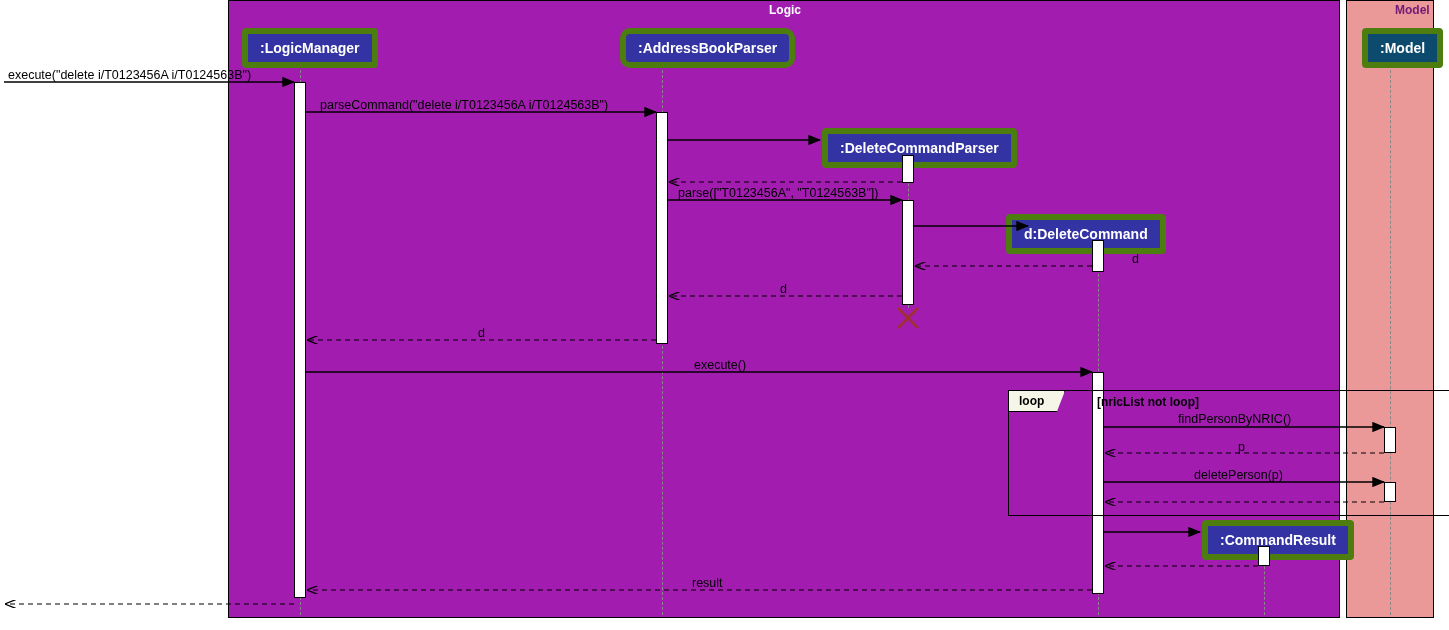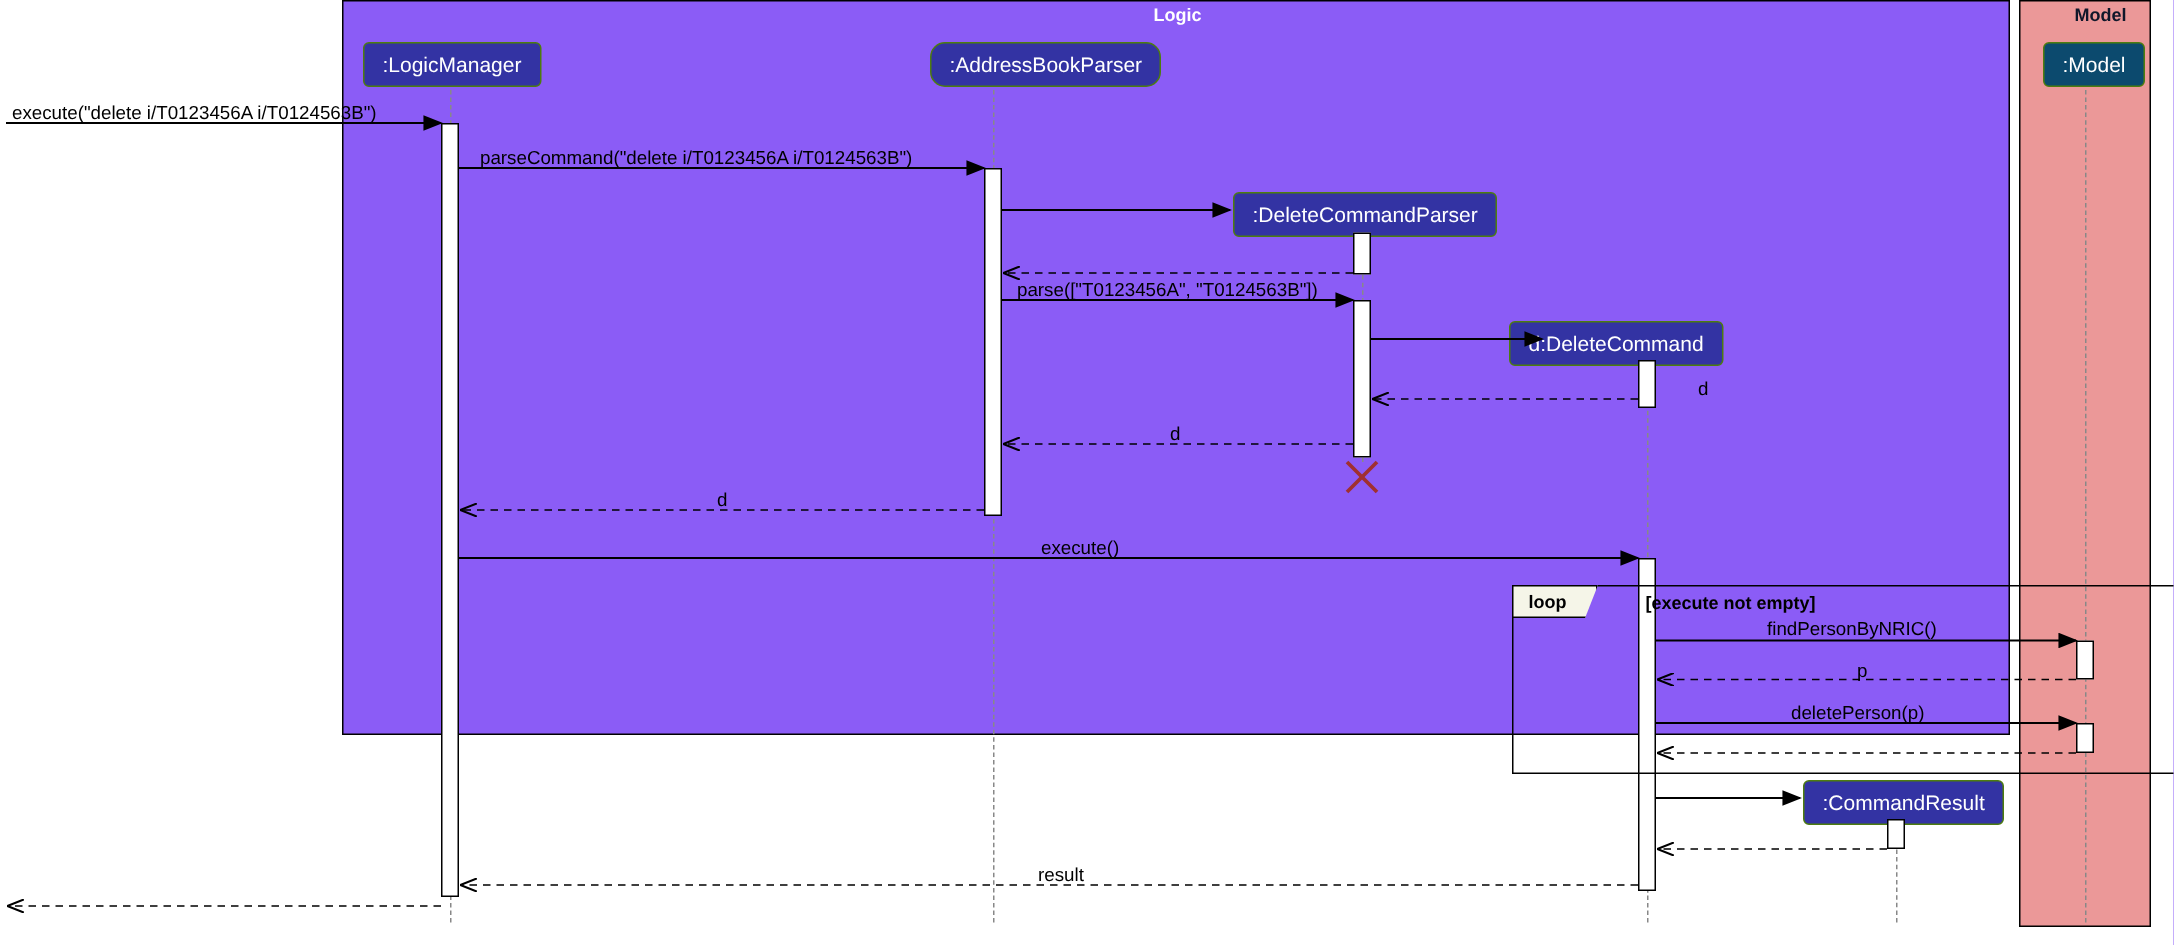--- a/index.html
+++ b/index.html
@@ -20,24 +20,24 @@
     position: absolute;
     top: 2px;
     font-size: 12px;
     font-weight: bold;
   }
   .participant-box {
     position: absolute;
     padding: 6px 12px;
     border-radius: 4px;
     color: #fff;
-    font-weight: normal;
+    font-weight: bold;
     font-size: 14px;
     text-align: center;
-    border: 1px solid #4d7c0f;
+    border: 6px solid #4d7c0f;
   }
   .logic-box { background: #3333a3; }
   .model-box { background: #0c4a6e; }
   .lifeline {
     position: absolute;
     width: 0;
     border-left: 1.5px dashed #888;
   }
   .activation {
     position: absolute;
@@ -74,26 +74,26 @@
   svg.lines {
     position: absolute;
     top: 0; left: 0;
     width: 1449px; height: 630px;
     pointer-events: none;
   }
 </style>
 </head>
 <body>
 
-<div class="container-box" style="left:228px; top:0; width:1112px; height:490px; background:#8b5cf6;">
+<div class="container-box" style="left:228px; top:0; width:1112px; height:618px; background:#a21caf;">
   <span class="container-label" style="left:540px; color:#fff;">Logic</span>
 </div>
 
 <div class="container-box" style="left:1346px; top:0; width:88px; height:618px; background:#eb9898;">
-  <span class="container-label" style="left:12px; color:#0f172a;padding-left:24px;">Model</span>
+  <span class="container-label" style="left:24px; color:#701a75;padding-left:24px;">Model</span>
 </div>
 
 <div class="lifeline" style="left:300px; top:55px; height:560px;"></div>
 <div class="lifeline" style="left:662px; top:55px; height:560px;"></div>
 <div class="lifeline" style="left:908px; top:153px; height:155px;"></div>
 <div class="lifeline" style="left:1098px; top:239px; height:376px;"></div>
 <div class="lifeline" style="left:1264px; top:546px; height:69px;"></div>
 <div class="lifeline" style="left:1390px; top:55px; height:560px;"></div>
 
 <div class="participant-box logic-box" style="left:242px; top:28px;">:LogicManager</div>
@@ -108,21 +108,21 @@
 <div class="activation" style="left:902px; top:155px; height:28px;"></div>
 <div class="activation" style="left:902px; top:200px; height:105px;"></div>
 <div class="activation" style="left:1092px; top:240px; height:32px;"></div>
 <div class="activation" style="left:1092px; top:372px; height:222px;"></div>
 <div class="activation" style="left:1384px; top:427px; height:26px;"></div>
 <div class="activation" style="left:1384px; top:482px; height:20px;"></div>
 <div class="activation" style="left:1258px; top:546px; height:20px;"></div>
 
 <div class="loop-frame" style="left:1008px; top:390px; width:518px; height:126px;">
   <div class="loop-tab">loop</div>
-  <div class="loop-cond" style="left:88px; top:4px;">[execute not empty]</div>
+  <div class="loop-cond" style="left:88px; top:4px;">[nricList not loop]</div>
 </div>
 
 <div class="msg-label" style="left:8px; top:68px;">execute("delete i/T0123456A i/T0124563B")</div>
 <div class="msg-label" style="left:320px; top:98px;">parseCommand("delete i/T0123456A i/T0124563B")</div>
 <div class="msg-label" style="left:678px; top:186px;">parse(["T0123456A", "T0124563B"])</div>
 <div class="msg-label" style="left:1132px; top:252px;">d</div>
 <div class="msg-label" style="left:780px; top:282px;">d</div>
 <div class="msg-label" style="left:478px; top:326px;">d</div>
 <div class="msg-label" style="left:694px; top:358px;">execute()</div>
 <div class="msg-label" style="left:1178px; top:412px;">findPersonByNRIC()</div>

